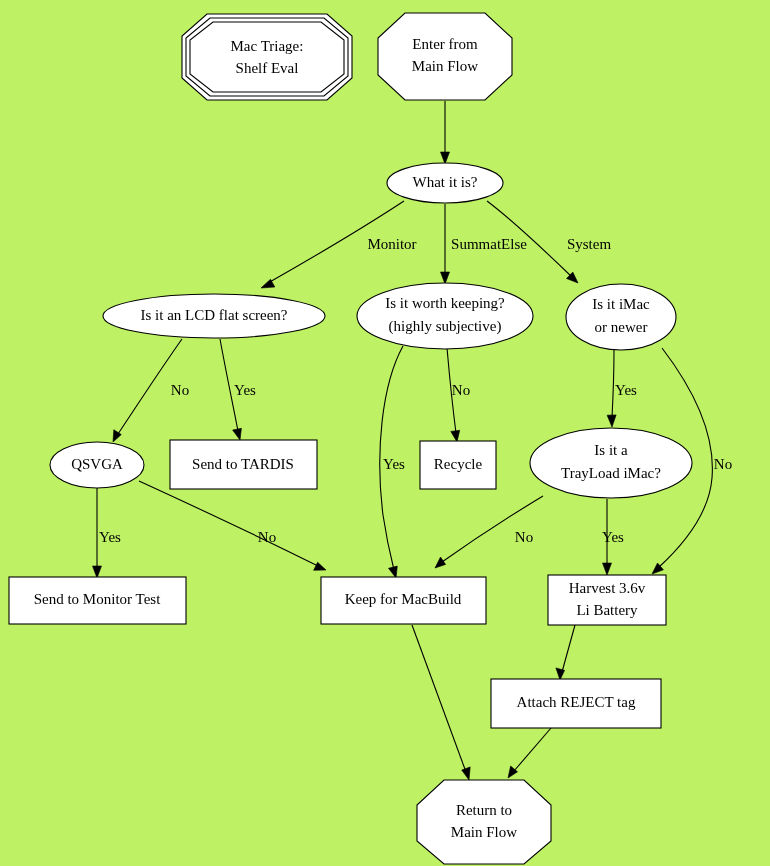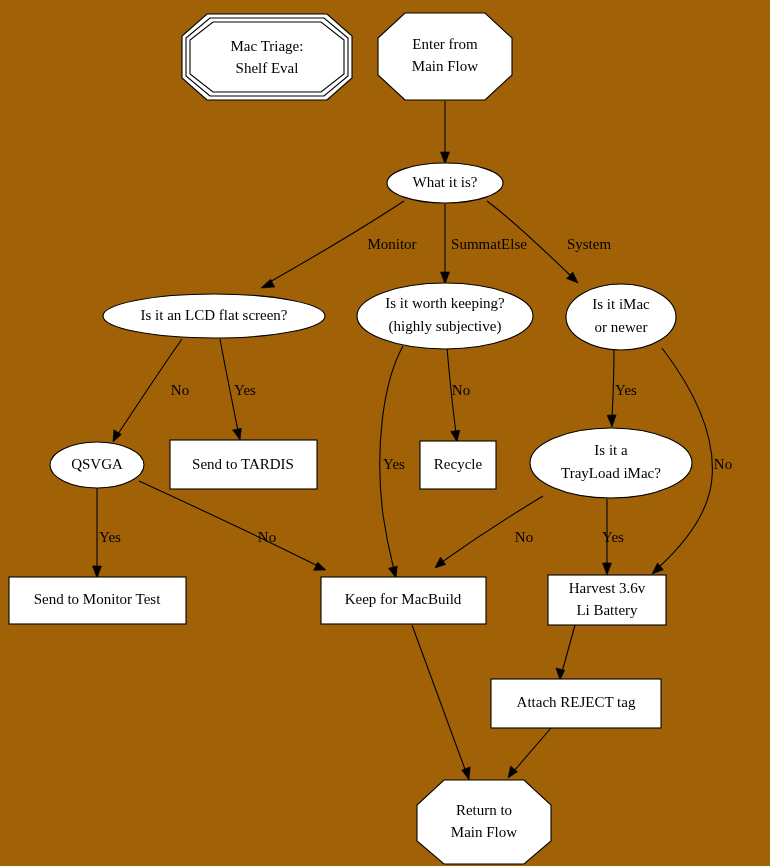--- a/index.html
+++ b/index.html
@@ -10,21 +10,21 @@
   body {
     width: 770px;
     height: 866px;
     font-family: "Liberation Serif", "DejaVu Serif", serif;
     overflow: hidden;
   }
   #diagram-root {
     position: relative;
     width: 770px;
     height: 866px;
-    background: #a16207;
+    background: #bef264;
   }
   svg#flowchart {
     display: block;
     width: 770px;
     height: 866px;
   }
   .node-shape {
     fill: #ffffff;
     stroke: #000000;
     stroke-width: 1.1;

